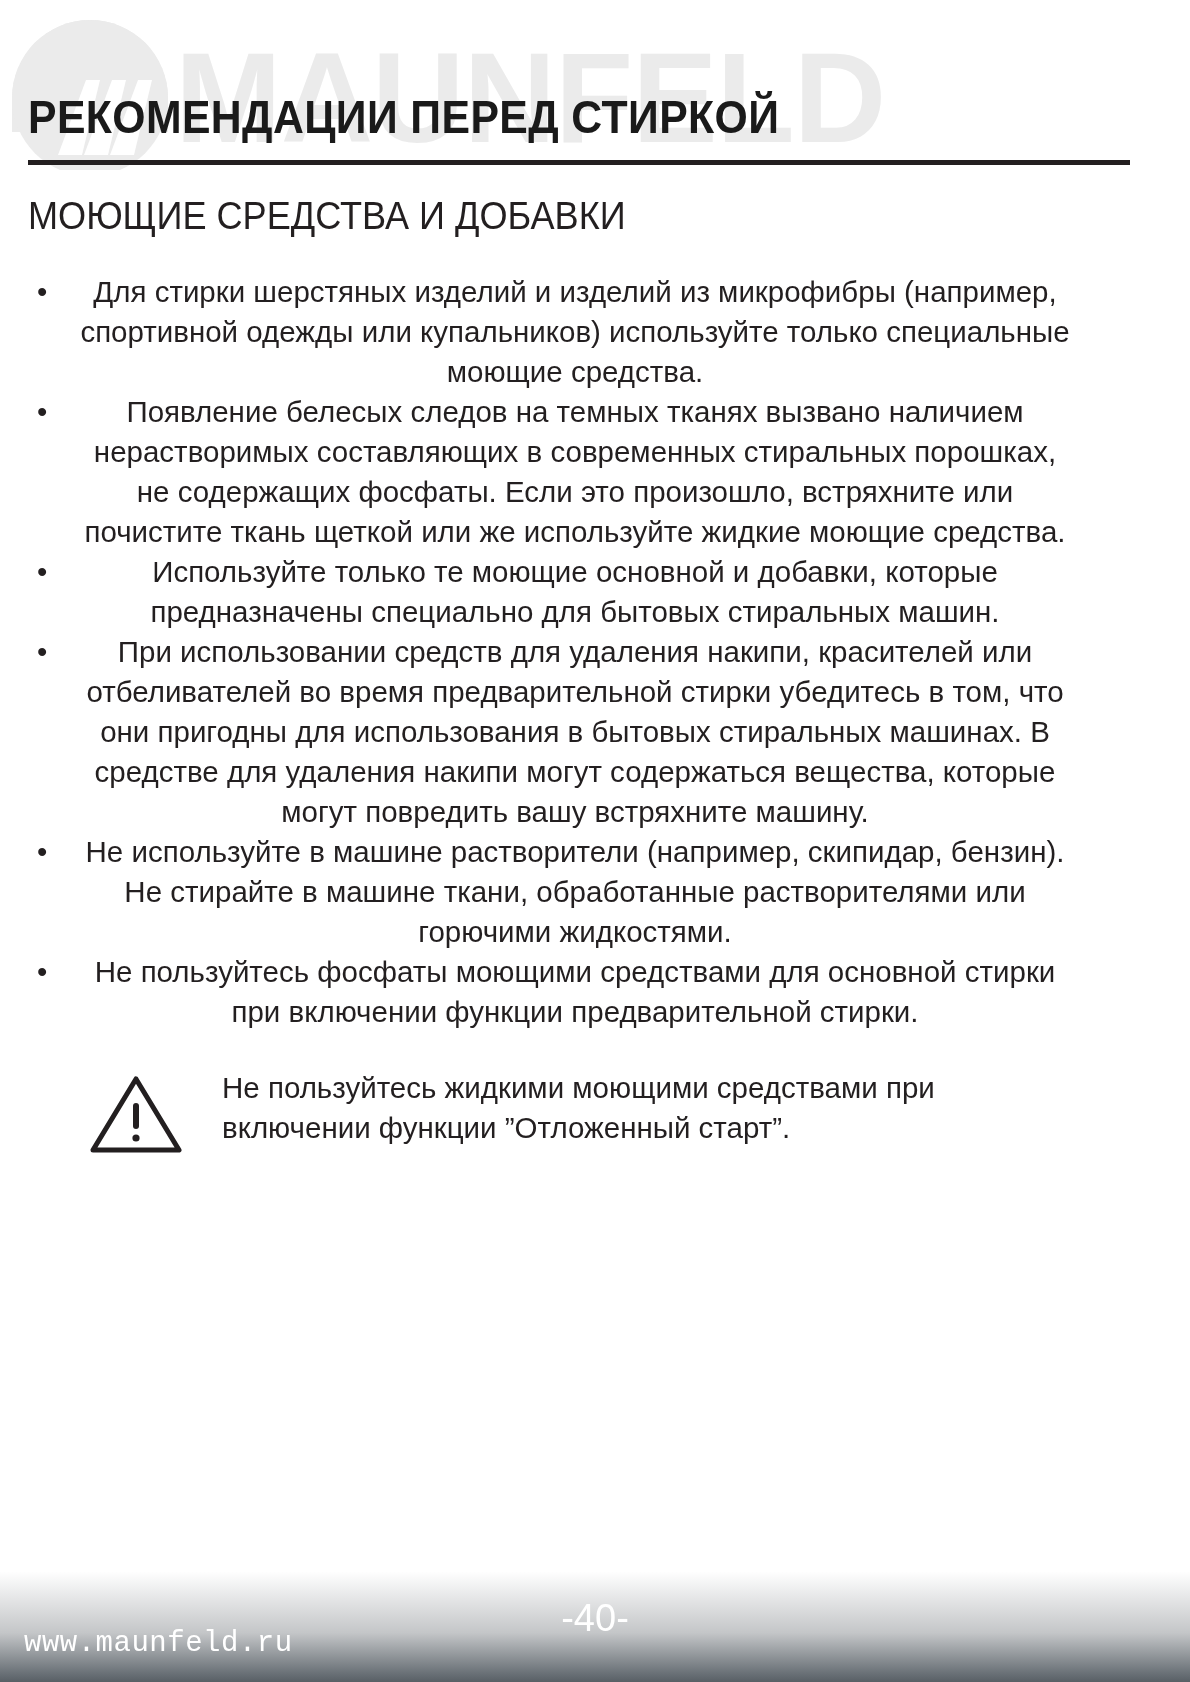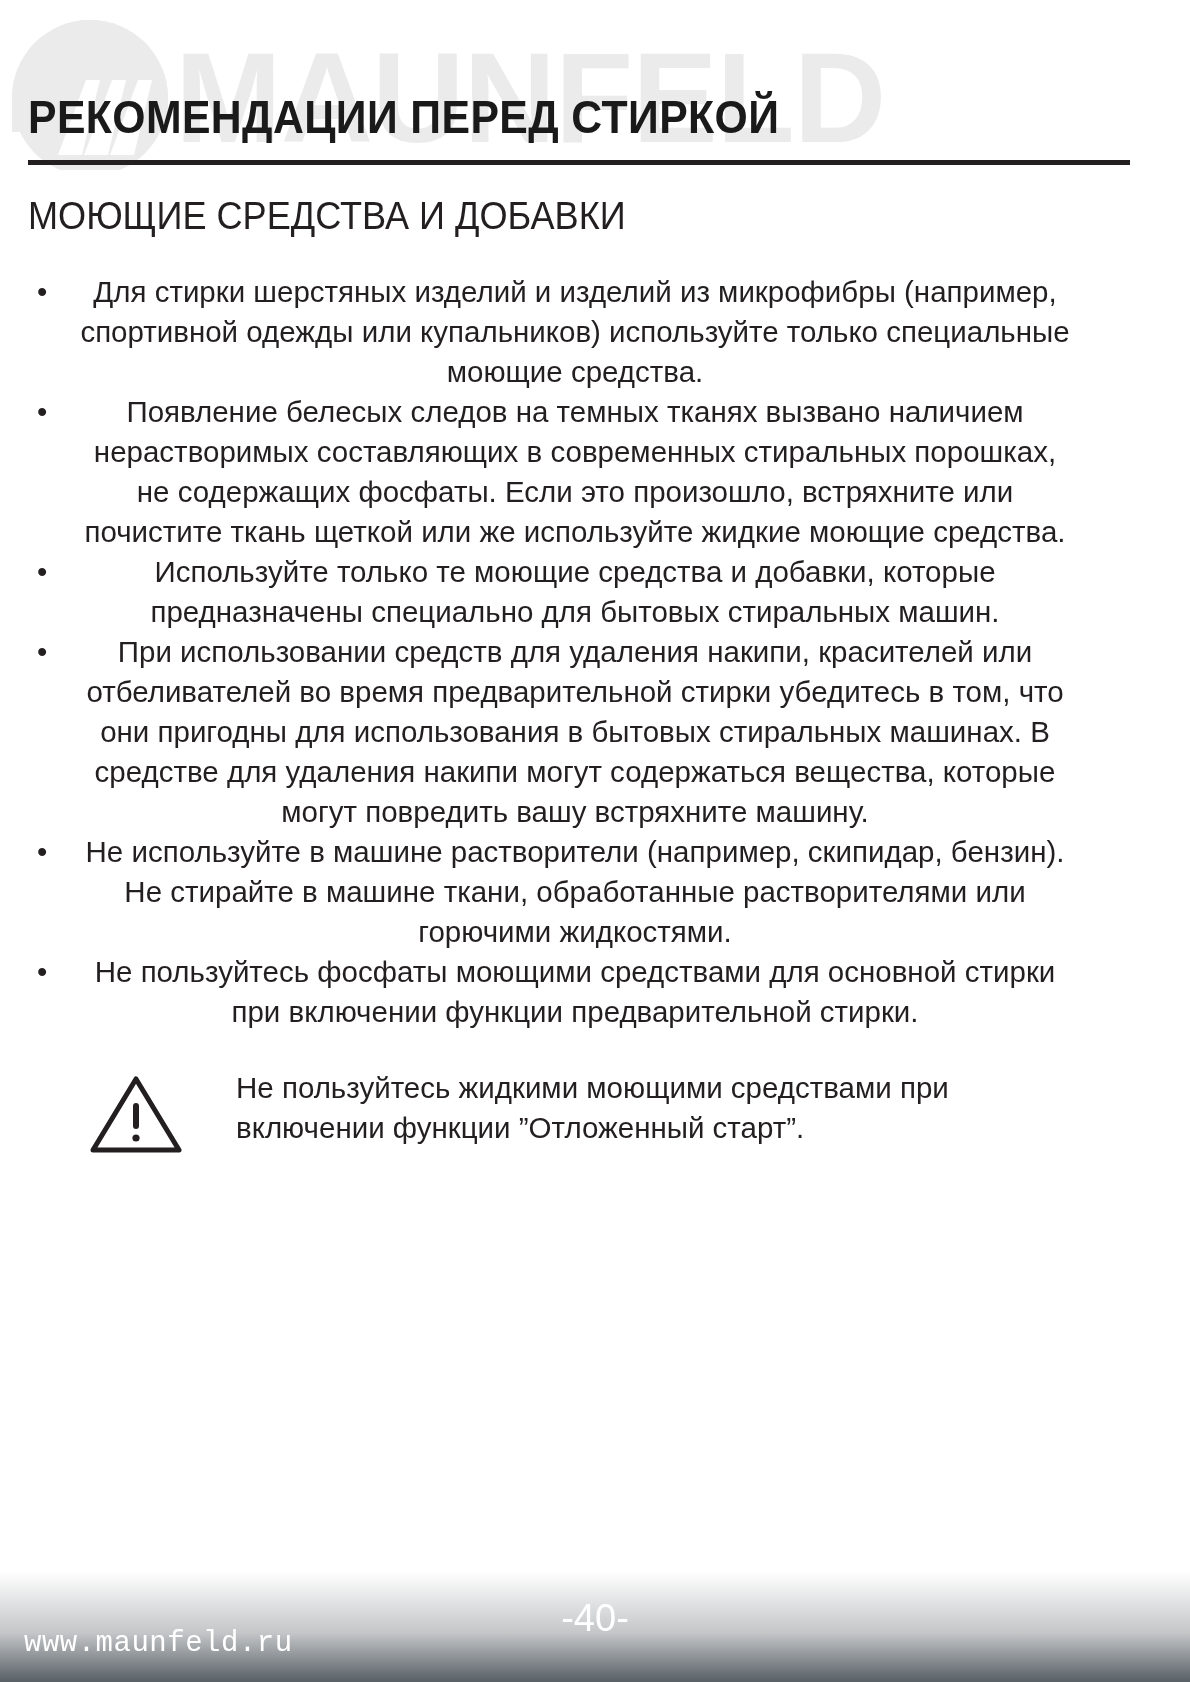--- a/index.html
+++ b/index.html
@@ -99,21 +99,20 @@
     max-width: 1000px;
     text-align: center;
   }
 
   
   .note-block {
     display: flex;
     align-items: flex-start;
     padding-top: 36px;
     padding-left: 60px;
-    gap: 14px;
   }
   .note-icon {
     flex: 0 0 auto;
     width: 104px;
     padding-top: 4px;
   }
   .note-icon svg { display: block; }
   .note-text {
     font-size: 29.5px;
     line-height: 40px;
@@ -192,21 +191,21 @@
     <li class="bullet-item">
       <span class="bullet-marker">•</span>
       <span class="bullet-text">Для стирки шерстяных изделий и изделий из микрофибры (например, спортивной одежды или купальников) используйте только специальные моющие средства.</span>
     </li>
     <li class="bullet-item">
       <span class="bullet-marker">•</span>
       <span class="bullet-text">Появление белесых следов на темных тканях вызвано наличием нерастворимых составляющих в современных стиральных порошках, не содержащих фосфаты. Если это произошло, встряхните или почистите ткань щеткой или же используйте жидкие моющие средства.</span>
     </li>
     <li class="bullet-item">
       <span class="bullet-marker">•</span>
-      <span class="bullet-text">Используйте только те моющие средства и добавки, которые предназначены специально для бытовых стиральных машин.</span>
+      <span class="bullet-text">Используйте только те моющие основной и добавки, которые предназначены специально для бытовых стиральных машин.</span>
     </li>
     <li class="bullet-item">
       <span class="bullet-marker">•</span>
       <span class="bullet-text">При использовании средств для удаления накипи, красителей или отбеливателей во время предварительной стирки убедитесь в том, что они пригодны для использования в бытовых стиральных машинах. В средстве для удаления накипи могут содержаться вещества, которые могут повредить вашу встряхните машину.</span>
     </li>
     <li class="bullet-item">
       <span class="bullet-marker">•</span>
       <span class="bullet-text">Не используйте в машине растворители (например, скипидар, бензин). Не стирайте в машине ткани, обработанные растворителями или горючими жидкостями.</span>
     </li>
     <li class="bullet-item">

